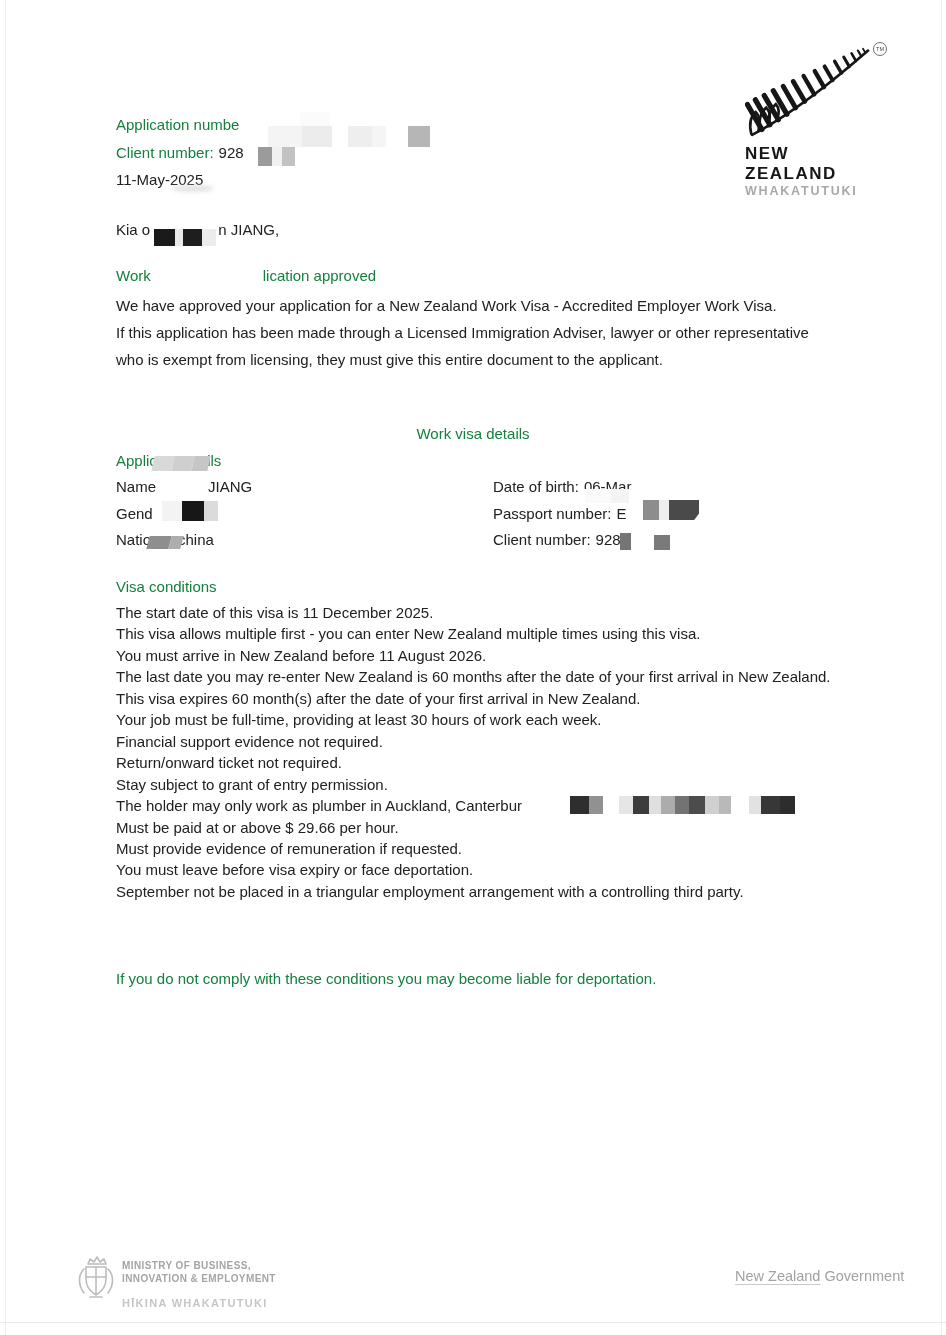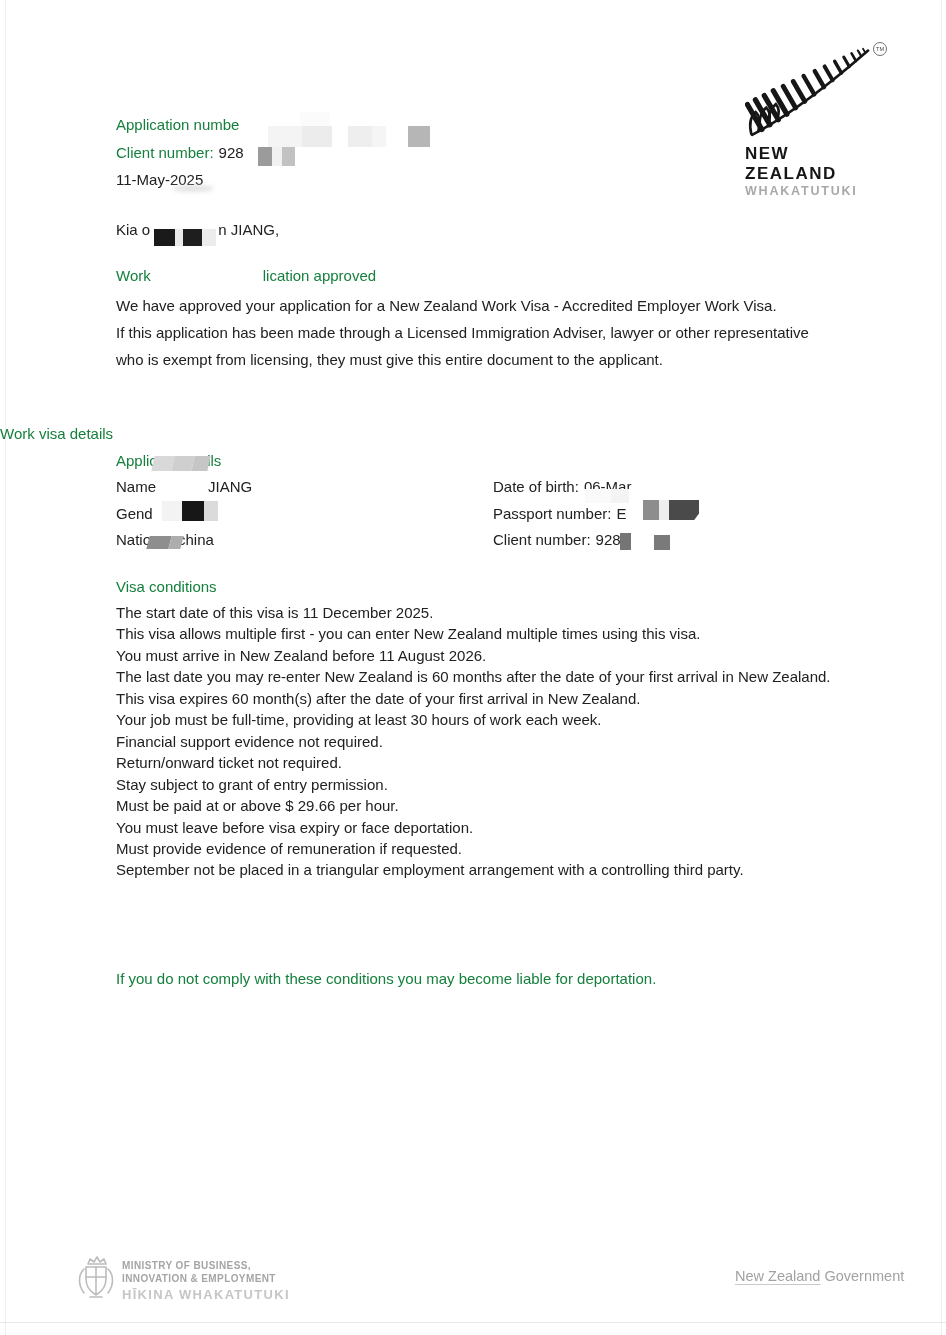--- a/index.html
+++ b/index.html
@@ -20,21 +20,21 @@
   .para{width:716px;line-height:27.2px;}
   .condlist{width:716px;line-height:21.45px;}
   .cond{position:relative;}
   
   .logoword1{font-weight:bold;font-size:17px;letter-spacing:1.5px;color:#161616;}
   .logoword2{font-weight:bold;font-size:12.5px;letter-spacing:1.8px;color:#a8a8a8;}
   .tmbadge{position:absolute;width:12px;height:12px;border:1px solid #6f6f6f;border-radius:50%;
            font-size:5.5px;color:#444;display:flex;align-items:center;justify-content:center;}
   
   .min1{font-weight:bold;font-size:10px;letter-spacing:.4px;color:#a5a5a5;line-height:12.5px;}
-  .min3{font-weight:bold;font-size:13px;letter-spacing:1.3px;color:#c6c6c6;margin-top:2px;}
+  .min3{font-weight:bold;font-size:11px;letter-spacing:1.3px;color:#c6c6c6;margin-top:12px;}
   .gov{font-size:14.5px;color:#a2a2a2;}
   .gov .u{text-decoration:underline;text-decoration-color:#c9c9c9;text-underline-offset:3px;}
   .smudge{position:absolute;background:#d4d4d4;border-radius:50%;filter:blur(2px);opacity:.65;}
   .edge{position:absolute;background:#efefef;}
 </style>
 </head>
 <body>
 
 <div class="page">
 
@@ -109,21 +109,21 @@
   </div>
 
   <div class="abs line b" style="left:116px;top:267px;">
     <span>Work</span><span class="sp" style="width:112px"></span><span>lication approved</span>
   </div>
   <div class="abs para" style="left:116px;top:292px;">
     <div>We have approved your application for a New Zealand Work Visa - Accredited Employer Work Visa.</div>
     <div>If this application has been made through a Licensed Immigration Adviser, lawyer or other representative who is exempt from licensing, they must give this entire document to the applicant.</div>
   </div>
 
-  <div class="abs b" style="left:0;top:425px;width:946px;text-align:left;">Work visa details</div>
+  <div class="abs b" style="left:0;top:425px;width:946px;text-align:center;">Work visa details</div>
 
   <div class="abs line b" style="left:116px;top:452px;">
     <span>Applica</span><span class="sp" style="width:42px"></span><span>ils</span>
   </div>
   <div class="rd" style="left:153px;top:456px;height:15px;transform:skewX(-12deg);">
     <i style="width:20px;background:#d9d9d9"></i>
       <i style="width:20px;background:#cfcfcf"></i>
       <i style="width:16px;background:#c6c6c6"></i>
   </div>
 
@@ -176,23 +176,42 @@
   <div class="abs condlist" style="left:116px;top:602px;">
     <div class="cond">The start date of this visa is 11 December 2025.</div>
     <div class="cond">This visa allows multiple first - you can enter New Zealand multiple times using this visa.</div>
     <div class="cond">You must arrive in New Zealand before 11 August 2026.</div>
     <div class="cond">The last date you may re-enter New Zealand is 60 months after the date of your first arrival in New Zealand.</div>
     <div class="cond">This visa expires 60 month(s) after the date of your first arrival in New Zealand.</div>
     <div class="cond">Your job must be full-time, providing at least 30 hours of work each week.</div>
     <div class="cond">Financial support evidence not required.</div>
     <div class="cond">Return/onward ticket not required.</div>
     <div class="cond">Stay subject to grant of entry permission.</div>
+    <div class="cond">
+      <span>The holder may only work as plumber in Auckland, Canterbur</span><span class="rdi">
+          <i style="width:19px;background:#2e2e2e"></i>
+          <i style="width:14px;background:#919191"></i>
+          <i class="gap" style="width:16px"></i>
+          <i style="width:14px;background:#e6e6e6"></i>
+          <i style="width:16px;background:#3d3d3d"></i>
+          <i style="width:12px;background:#dfdfdf"></i>
+          <i style="width:14px;background:#acacac"></i>
+          <i style="width:14px;background:#737373"></i>
+          <i style="width:16px;background:#4c4c4c"></i>
+          <i style="width:14px;background:#d0d0d0"></i>
+          <i style="width:12px;background:#b9b9b9"></i>
+          <i class="gap" style="width:18px"></i>
+          <i style="width:12px;background:#e2e2e2"></i>
+          <i style="width:19px;background:#373737"></i>
+          <i style="width:15px;background:#2d2d2d"></i>
+        </span>
+    </div>
     <div class="cond">Must be paid at or above $ 29.66 per hour.</div>
+    <div class="cond">Must provide evidence of remuneration if requested.</div>
     <div class="cond">You must leave before visa expiry or face deportation.</div>
-    <div class="cond">Must provide evidence of remuneration if requested.</div>
     <div class="cond">September not be placed in a triangular employment arrangement with a controlling third party.</div>
   </div>
 
   <div class="abs line b" style="left:116px;top:970px;text-align:right;">If you do not comply with these conditions you may become liable for deportation.</div>
 
   <div class="abs" style="left:76px;top:1255px;">
     <svg viewBox="0 0 40 46" width="40" height="46">
       <g stroke="#bcbcbc" fill="none" stroke-width="1.6" stroke-linecap="round" stroke-linejoin="round">
         <path d="M12,9 l2,-5 l4,3 l3,-5 l3,5 l4,-3 l2,5 z"></path>
         <path d="M10,12 h20 v12 c0,8 -5,13 -10,16 c-5,-3 -10,-8 -10,-16 z"></path>

